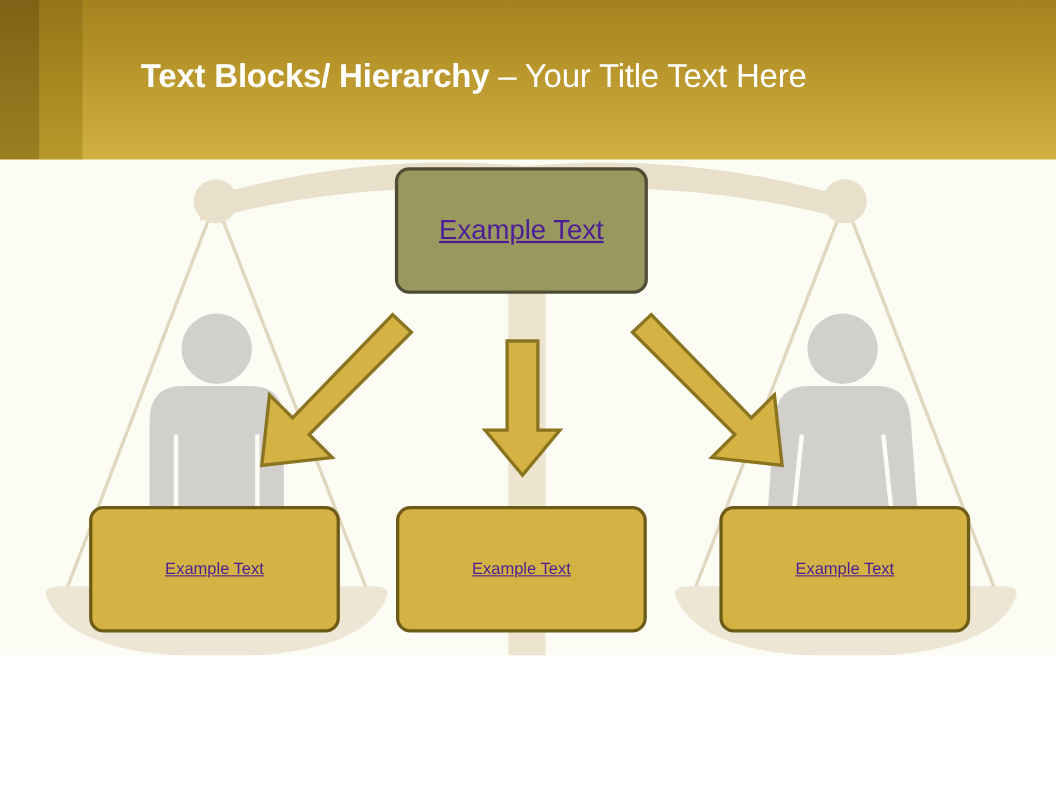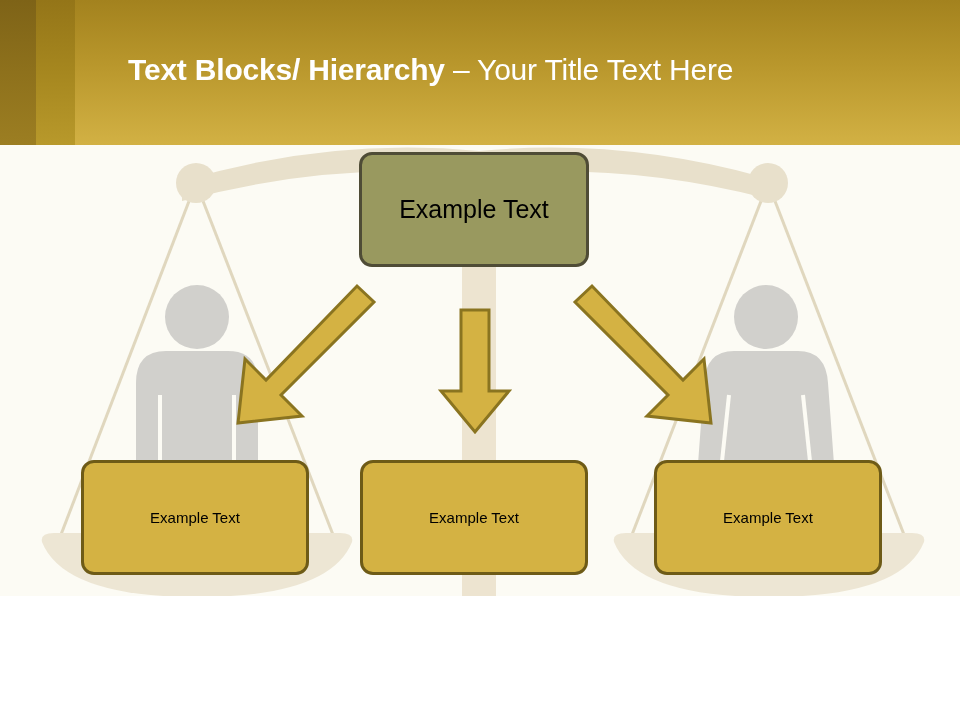--- a/index.html
+++ b/index.html
@@ -71,22 +71,23 @@
   }
 
   
   .node-box {
     position: absolute;
     box-sizing: border-box;
     border-radius: 13px;
     display: flex;
     align-items: center;
     justify-content: center;
-    color: #000000;
+    color: #4c1d95;
     text-align: right;
+    text-decoration: underline;
   }
   #box-top {
     left: 359px;
     top: 152px;
     width: 230px;
     height: 115px;
     background: #99995F;
     border: 3px solid #4F4C36;
     font-size: 25px;
   }

